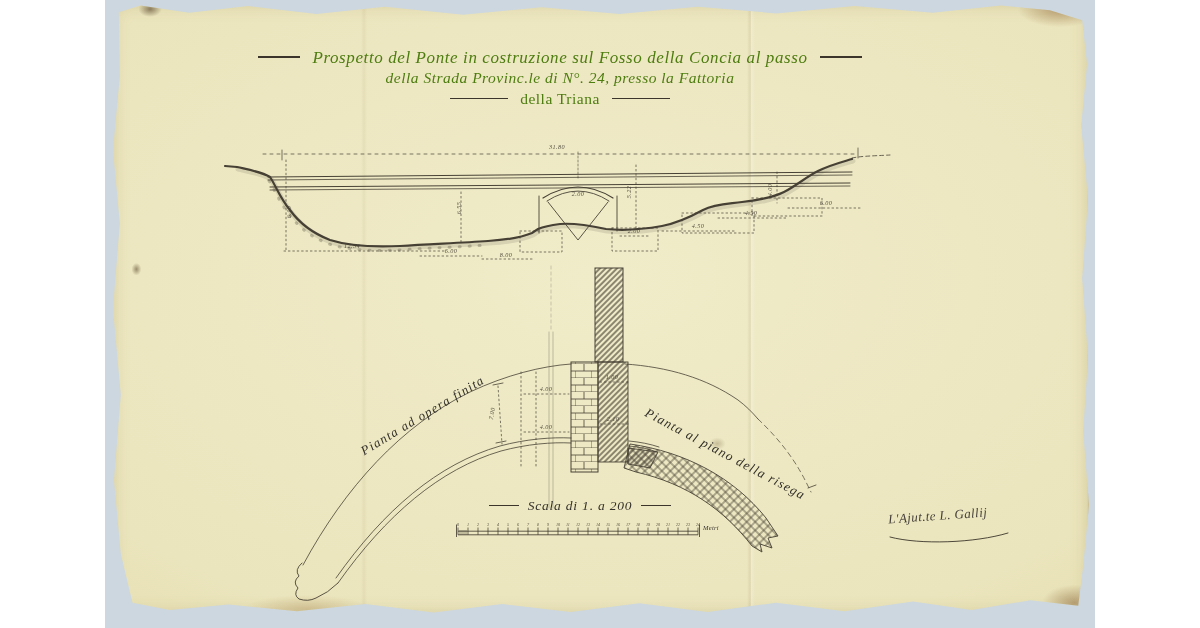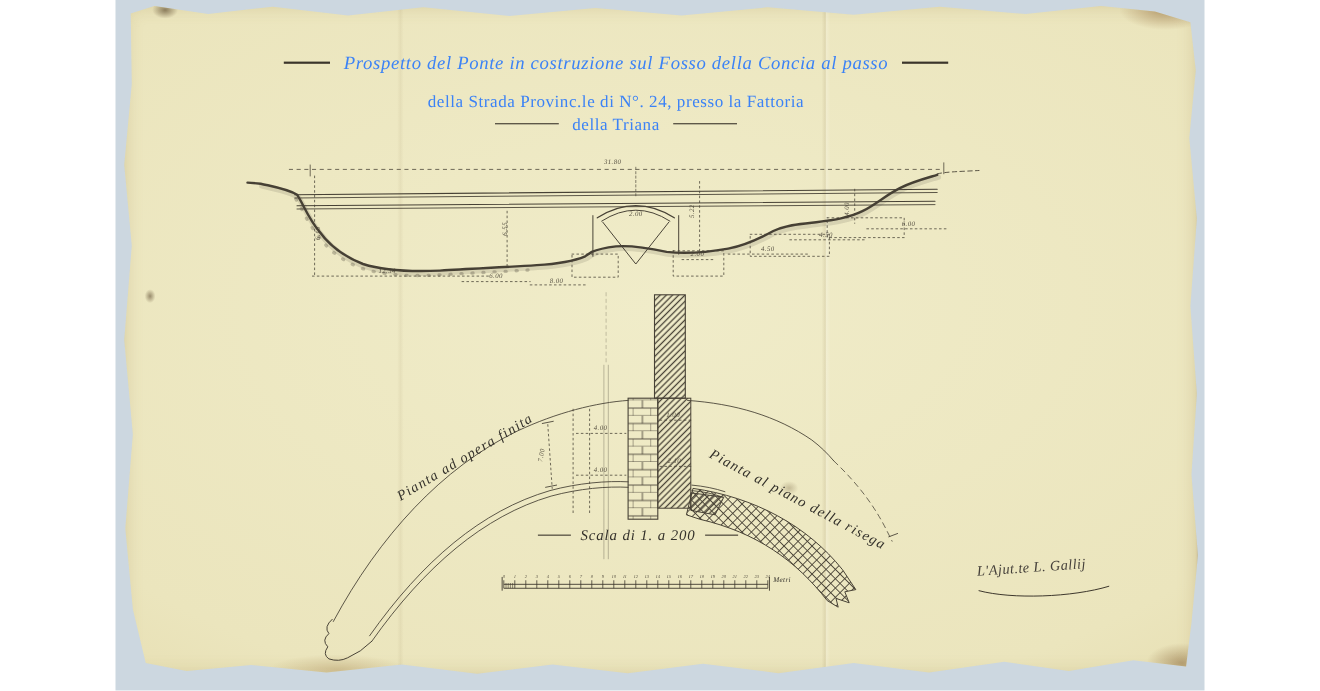--- a/index.html
+++ b/index.html
@@ -19,30 +19,30 @@
     clip-path: polygon(0.8% 1.5%,3% 0.4%,8% 1.6%,14% 0.5%,21% 1.8%,28% 0.6%,36% 1.9%,44% 0.7%,52% 1.8%,60% 0.6%,68% 1.7%,76% 0.5%,84% 1.6%,91% 0.4%,96% 1.2%,99.3% 2.8%,99.8% 10%,99.2% 20%,99.9% 32%,99.3% 45%,99.9% 58%,99.4% 70%,100% 82%,99.4% 92%,98.9% 98.5%,94% 97.6%,88% 99.2%,82% 97.8%,75% 99.4%,68% 98%,61% 99.5%,54% 98.1%,47% 99.5%,40% 98.2%,33% 99.6%,26% 98.2%,19% 99.4%,12% 98.3%,6% 99.2%,2.2% 98%,1% 90%,0.3% 78%,1% 64%,0.2% 50%,0.9% 36%,0.2% 24%,0.9% 12%);}
   .paper::before{content:"";position:absolute;left:636px;top:0;bottom:0;width:8px;
     background:linear-gradient(to right,transparent,rgba(120,95,50,.12) 40%,rgba(255,255,255,.2) 55%,transparent);}
   .crease2{position:absolute;left:250px;top:0;bottom:0;width:6px;
     background:linear-gradient(to right,transparent,rgba(120,95,50,.07) 50%,transparent);}
   svg.art{position:absolute;left:0;top:0;width:1200px;height:628px;pointer-events:none;}
   .ink{stroke:#3b352b;fill:none;stroke-linecap:round;}
   .dim{font:italic 6.2px "Liberation Serif",serif;fill:#3b352b;text-anchor:middle;letter-spacing:.4px;opacity:.92;}
   .tick-num{font:italic 4.2px "Liberation Serif",serif;fill:#3b352b;text-anchor:middle;opacity:.85;}
   .hand{position:absolute;color:#33302a;font-style:italic;white-space:nowrap;}
-  .title-block{position:absolute;left:190px;top:48px;width:740px;text-align:center;color:#3b82f6;}
+  .title-block{position:absolute;left:190px;top:48px;width:740px;text-align:center;color:#4d7c0f;}
   .t1{font-style:italic;font-size:17px;letter-spacing:.6px;}
-  .t2{font-size:15.5px;margin-top:16px;letter-spacing:.5px;}
+  .t2{font-style:italic;font-size:15.5px;margin-top:1px;letter-spacing:.5px;}
   .t3{font-size:15.5px;margin-top:3px;letter-spacing:.5px;}
   .rule{display:inline-block;width:42px;height:1.4px;background:#3b352b;vertical-align:middle;margin:0 12px 4px;}
   .rule.wide{width:58px;}
   .rule.sm{width:30px;margin:0 9px 3px;}
   .plan-label-left{left:362px;top:444px;font-size:13px;letter-spacing:1.2px;transform:rotate(-31deg);transform-origin:left center;}
   .plan-label-right{left:646px;top:404px;font-size:13px;letter-spacing:1.2px;transform:rotate(28deg);transform-origin:left center;}
-  .scale-label{left:455px;top:479px;width:250px;text-align:center;font-size:13.5px;letter-spacing:.8px;}
+  .scale-label{left:455px;top:498px;width:250px;text-align:center;font-size:13.5px;letter-spacing:.8px;}
   .metri{left:703px;top:524px;font-size:6.5px;letter-spacing:.3px;}
   .signature{left:888px;top:508px;font-size:13px;letter-spacing:.4px;transform:rotate(-4deg);color:#45403a;}
 </style>
 </head>
 <body>
 
 <div class="stage">
   <div class="scan-bed"></div>
   <div class="paper">
     <div class="crease2"></div>

